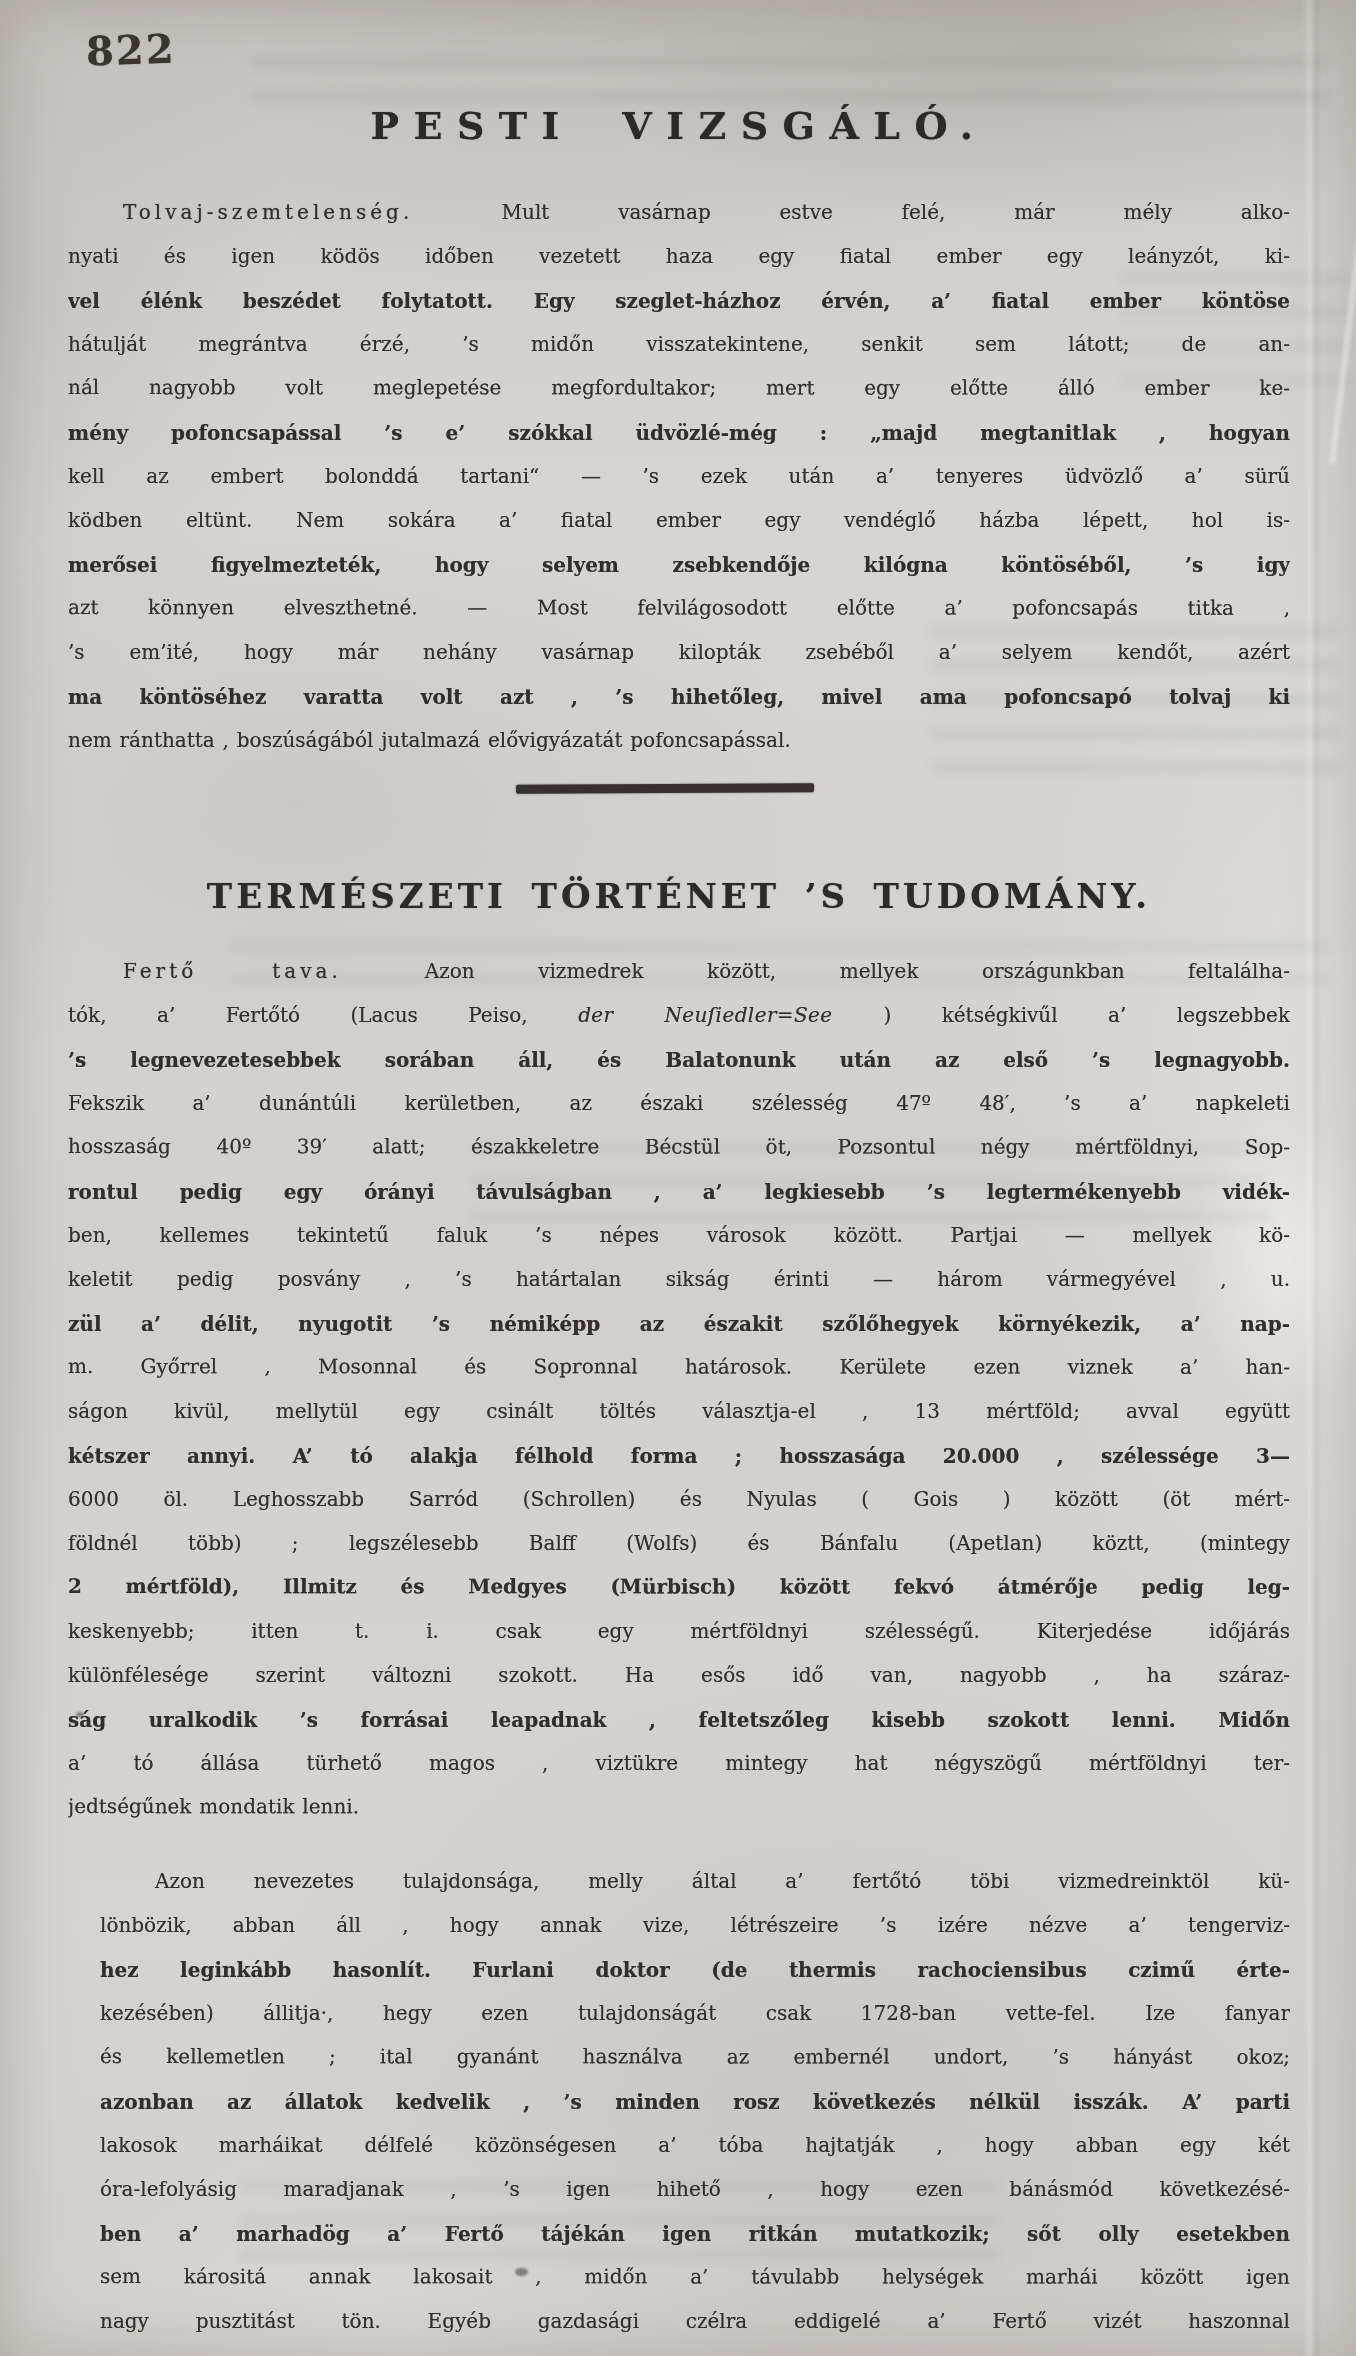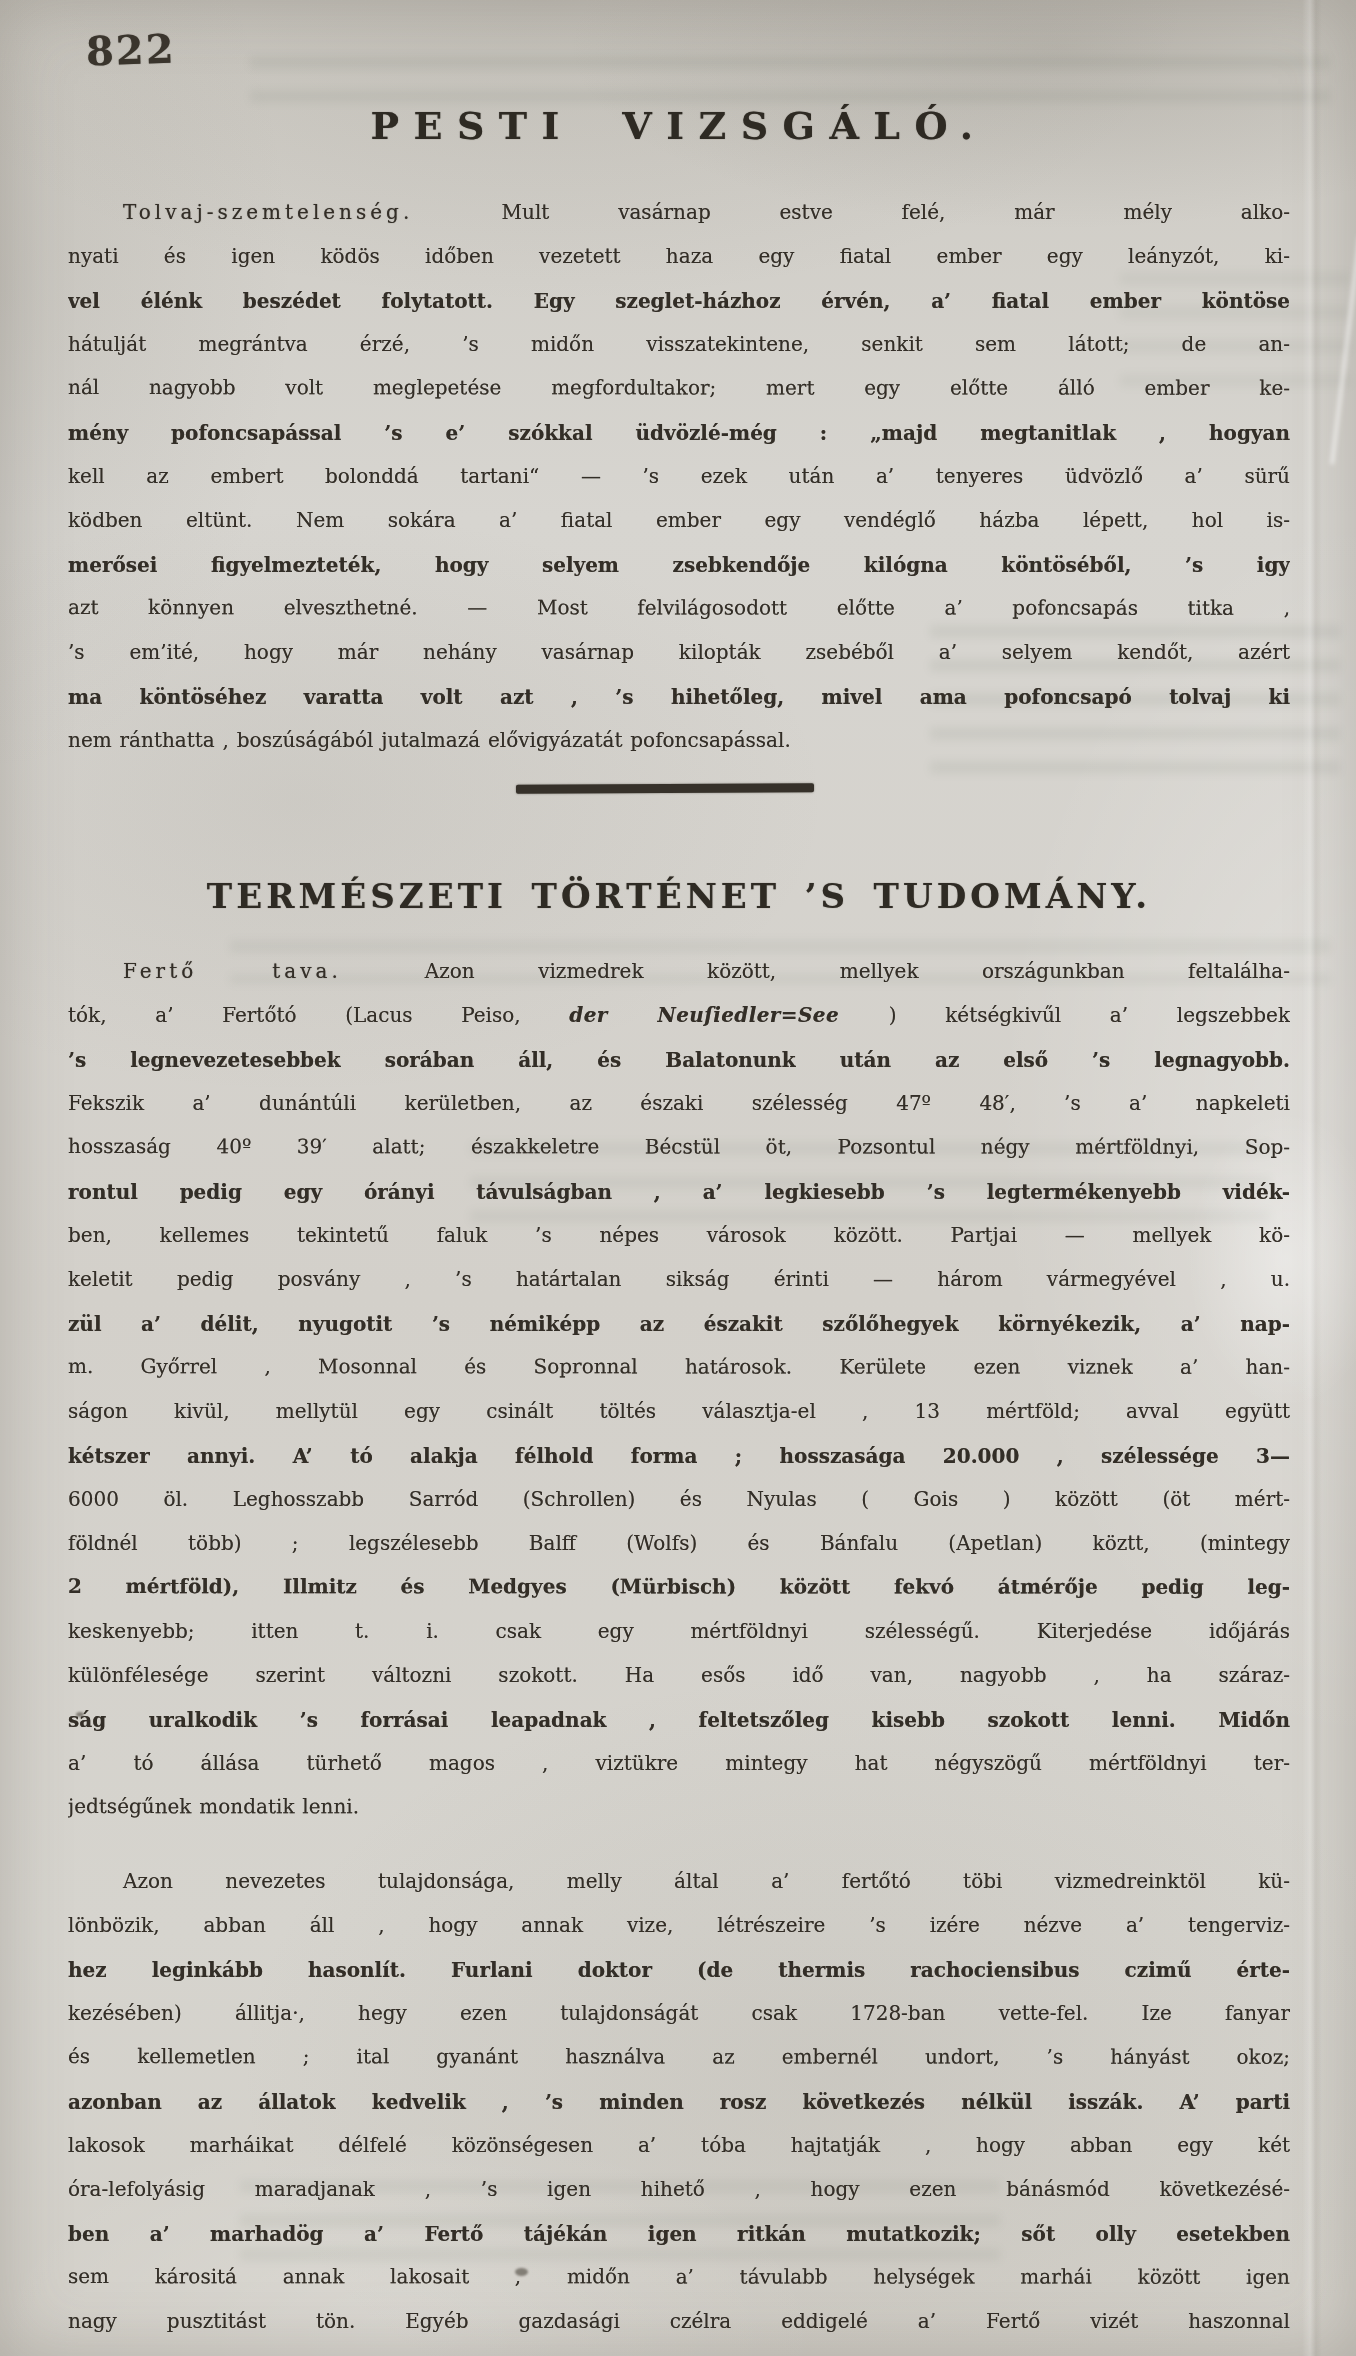--- a/index.html
+++ b/index.html
@@ -46,31 +46,31 @@
     text-shadow:0 0 1px rgba(40,35,28,.55);}
   .section-heading{margin:78px 0 12px;font-size:34px;line-height:50px;font-weight:bold;text-align:center;
     letter-spacing:.12em;word-spacing:.25em;color:#2f2b24;
     text-shadow:0 0 1px rgba(40,35,28,.55);}
   .divider{width:298px;height:9px;margin:22px auto 0;background:#36312a;border-radius:2px;
     transform:translateX(-14px) rotate(-.3deg);box-shadow:0 0 2px rgba(40,35,28,.5);}
 
   .paragraph{display:block;}
   .p1{margin-top:38px;}
   .p2{margin-top:28px;}
-  .p3{margin-top:30px;}
+  .p3{margin-top:30px;margin-left:32px;}
   .line{height:44px;line-height:44px;font-size:20px;overflow:hidden;
     text-align:justify;text-align-last:justify;word-spacing:1.5px;
     text-shadow:0 0 .6px rgba(45,40,32,.55);}
   .line.short{text-align-last:auto;}
   .line.indent{text-indent:55px;}
   .line:nth-child(3n){transform:translateY(.6px);font-weight:bold;}
   .line:nth-child(5n){transform:translateY(-.6px) rotate(.03deg);}
   .art-title{letter-spacing:.2em;word-spacing:.45em;padding-right:.4em;
     text-shadow:0 0 .9px rgba(40,35,28,.6);}
-  .fraktur{font-style:italic;font-weight:bold;letter-spacing:.02em;}
+  .fraktur{font-style:italic;font-weight:normal;letter-spacing:.02em;}
 </style>
 </head>
 <body>
 
 <div class="page">
 
   <div class="ghost g1"></div>
   <div class="ghost g2"></div>
   <div class="ghost g3"></div>
   <div class="ghost g4"></div>

